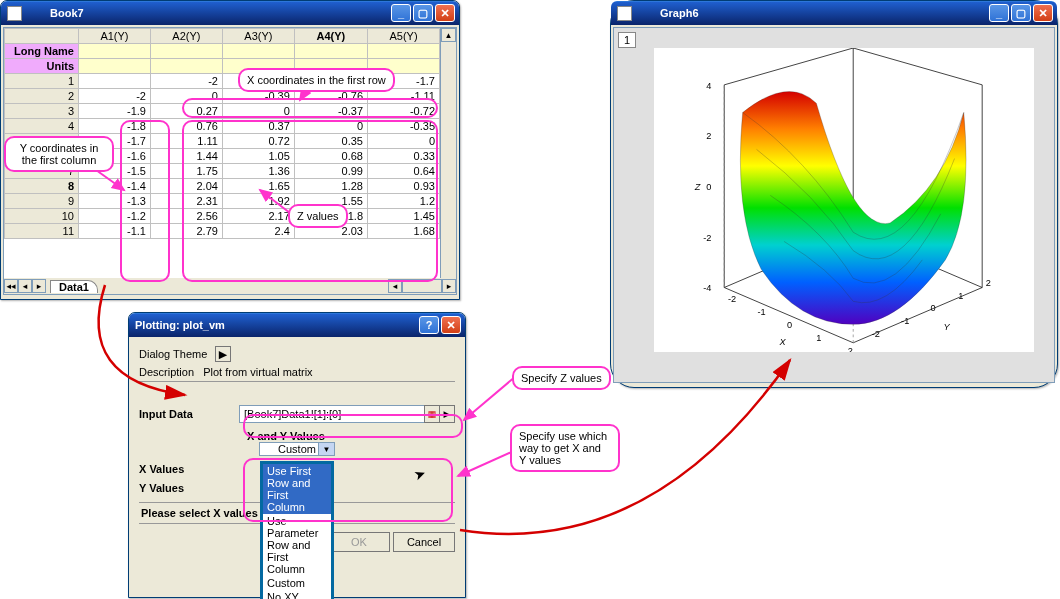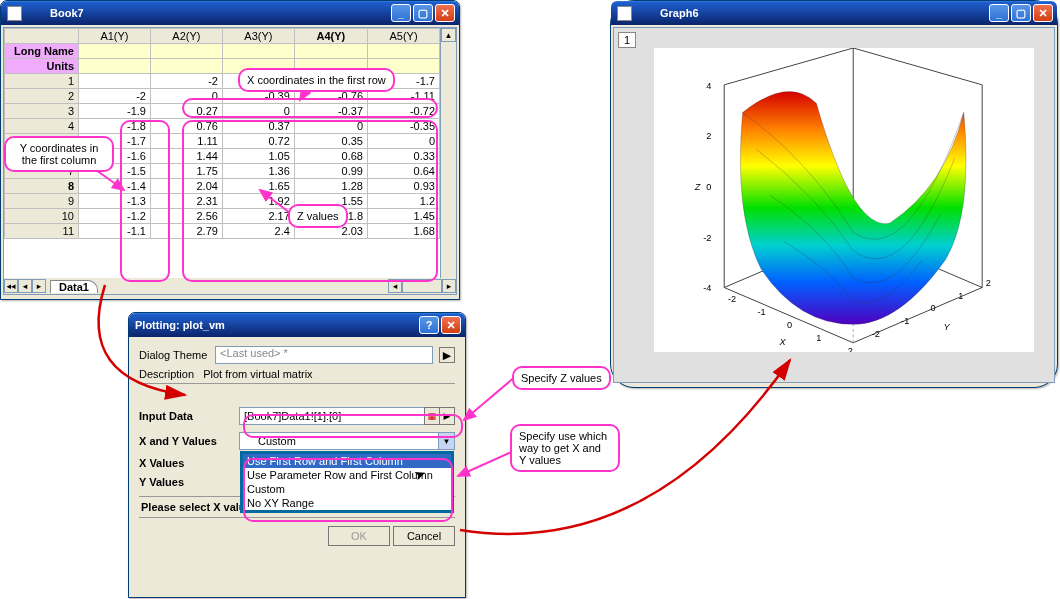--- a/index.html
+++ b/index.html
@@ -362,41 +362,40 @@
   <div class="titlebar">
     <div class="title-text">Plotting: plot_vm</div>
     <div class="win-btns">
       <div class="win-btn btn-help">?</div>
       <div class="win-btn btn-close">✕</div>
     </div>
   </div>
   <div class="dialog-body">
     <div class="dlg-row">
       <span class="dlg-label" style="width:70px">Dialog Theme</span>
-      <div class="theme-input">&lt;Last used&gt; *</div>
       <div class="theme-arrow">▶</div>
     </div>
     <div class="desc-text">
       <span>Description</span>&nbsp;&nbsp;
       <span>Plot from virtual matrix</span>
     </div>
     <div class="divider"></div>
 
     <div style="height:10px"></div>
 
     <div class="form-row">
       <div class="form-label">Input Data</div>
       <div class="input-box">[Book7]Data1![1]:[0]</div>
       <div class="input-btns">
         <div class="input-btn" style="color:#c00">▦</div>
         <div class="input-btn">▶</div>
       </div>
     </div>
 
-    <div class="form-row" style="position:relative;">
+    <div class="form-row" style="position:relative;flex-direction:column;">
       <div class="form-label">X and Y Values</div>
       <div class="select-box">
         <span>Custom</span>
         <div class="select-arrow">▼</div>
         <div class="dropdown" id="xy-dropdown">
             <div class="opt sel">Use First Row and First Column</div>
             <div class="opt">Use Parameter Row and First Column</div>
             <div class="opt">Custom</div>
             <div class="opt">No XY Range</div>
           </div>

